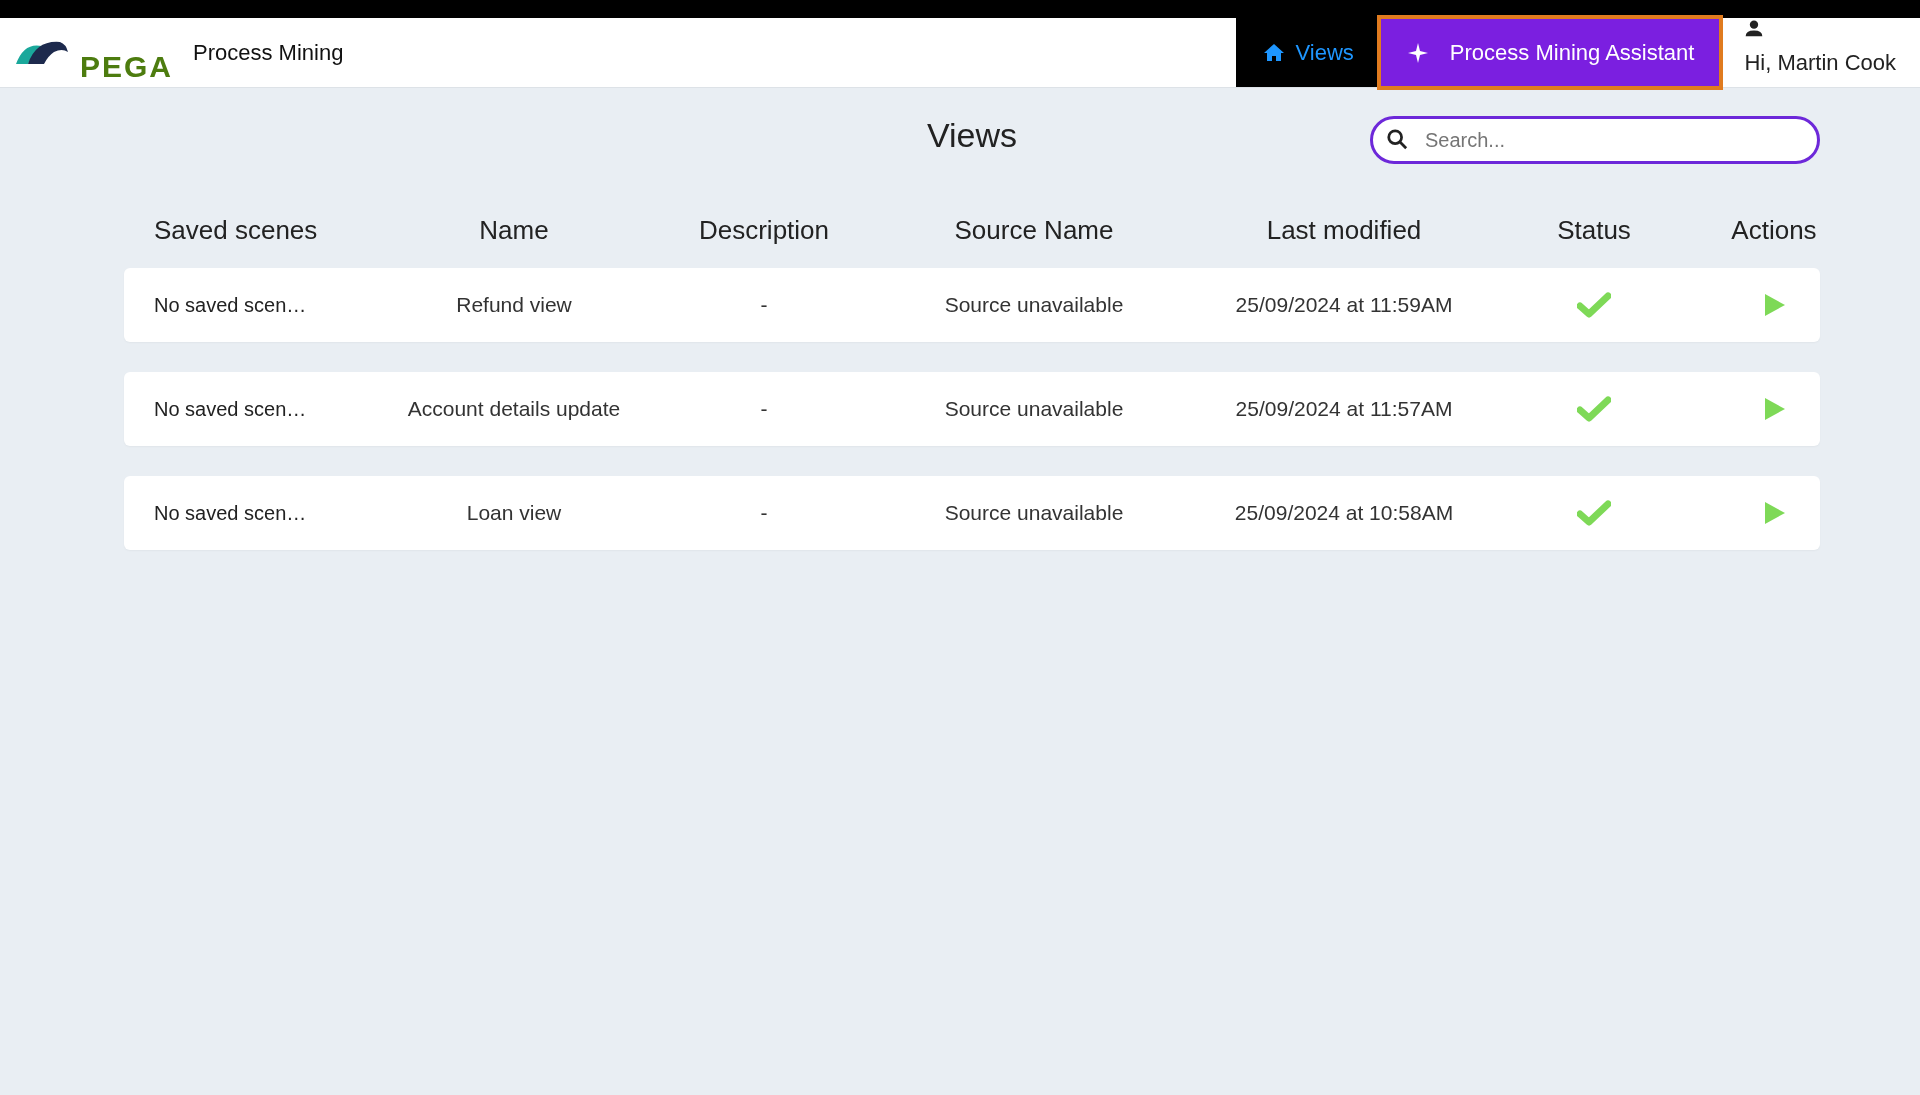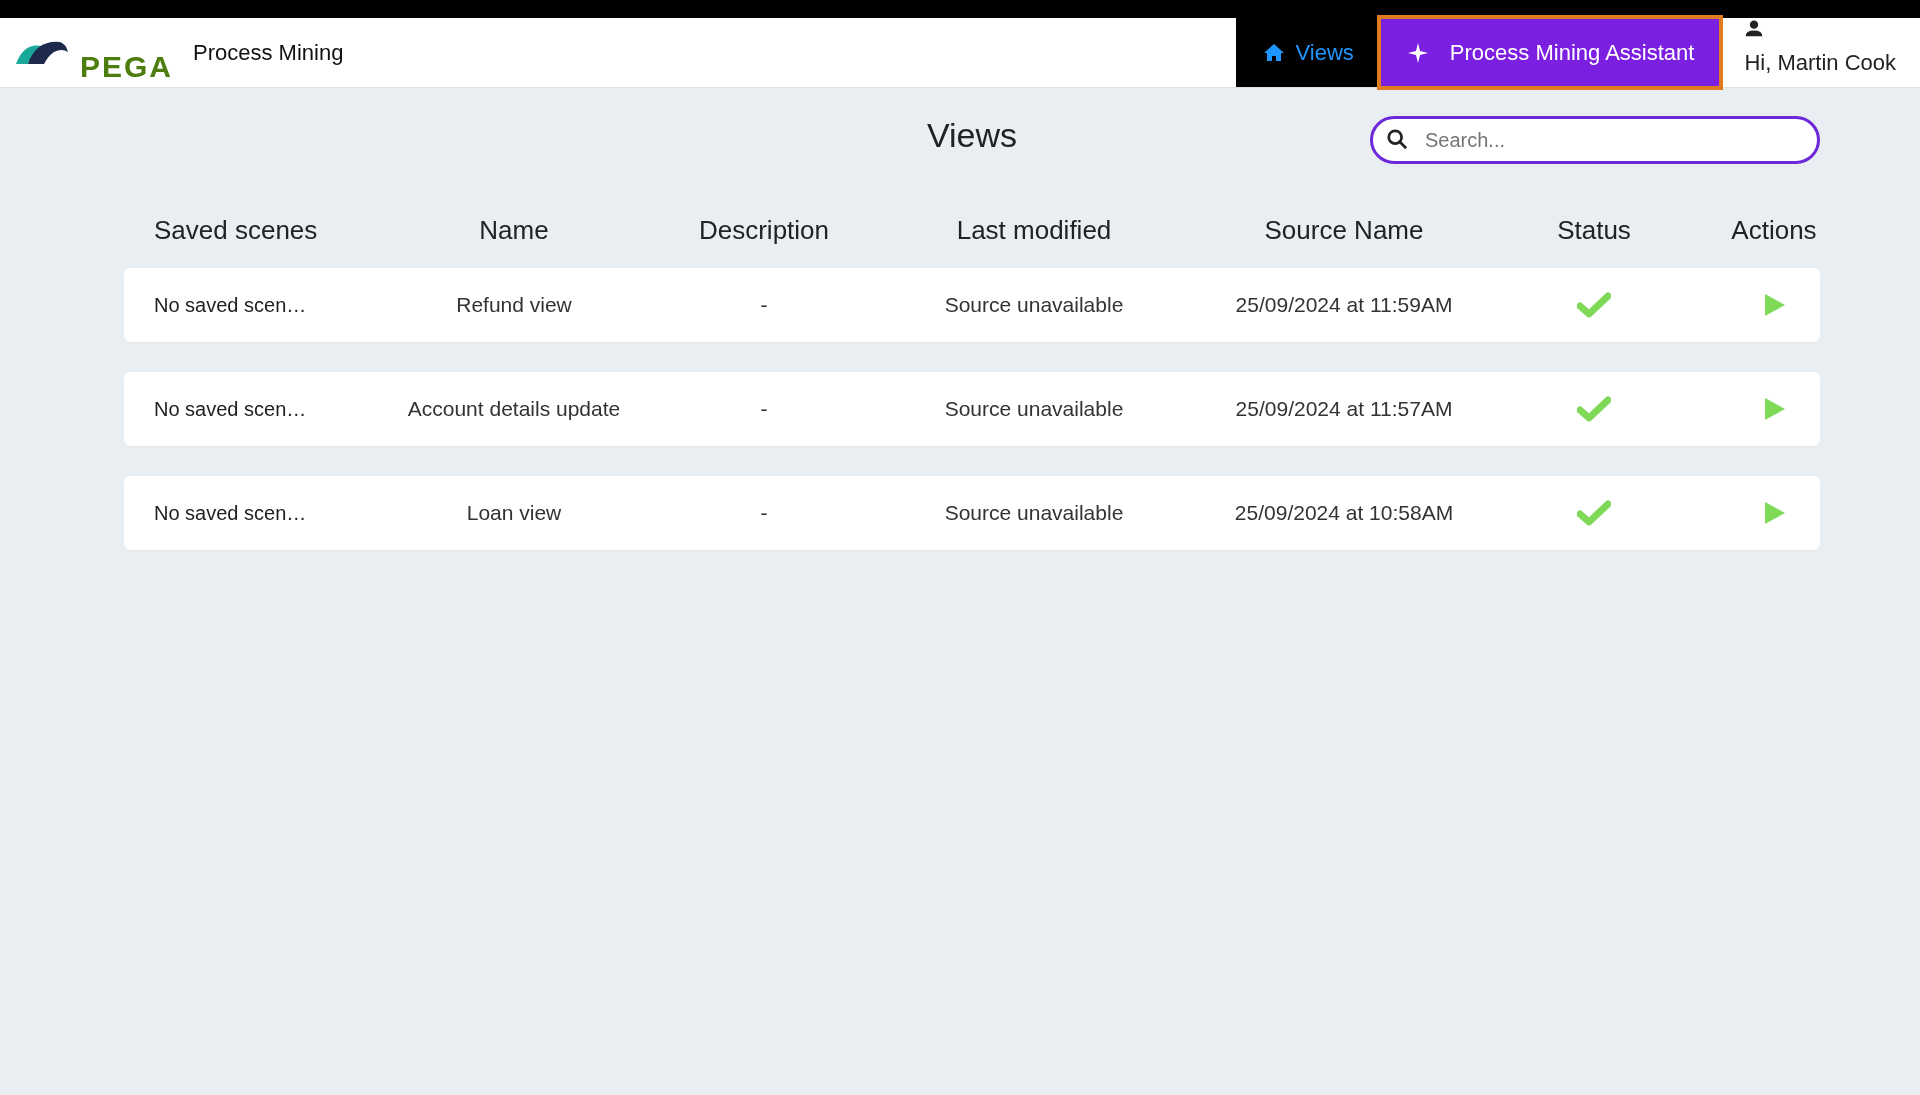--- a/index.html
+++ b/index.html
@@ -215,22 +215,22 @@
       </span>
       <input class="search-input" type="text" placeholder="Search..." style="">
     </div>
   </div>
 
   <div class="table">
     <div class="thead">
       <div class="th">Saved scenes</div>
       <div class="th center">Name</div>
       <div class="th center">Description</div>
+      <div class="th center">Source Name</div>
       <div class="th center">Last modified</div>
-      <div class="th center">Source Name</div>
       <div class="th center">Status</div>
       <div class="th center">Actions</div>
     </div>
 
     <div class="tbody" id="tbody">
         <div class="row">
     <div class="cell saved-scenes">No saved scen…</div>
     <div class="cell center">Refund view</div>
     <div class="cell center">-</div>
     <div class="cell center">Source unavailable</div>

